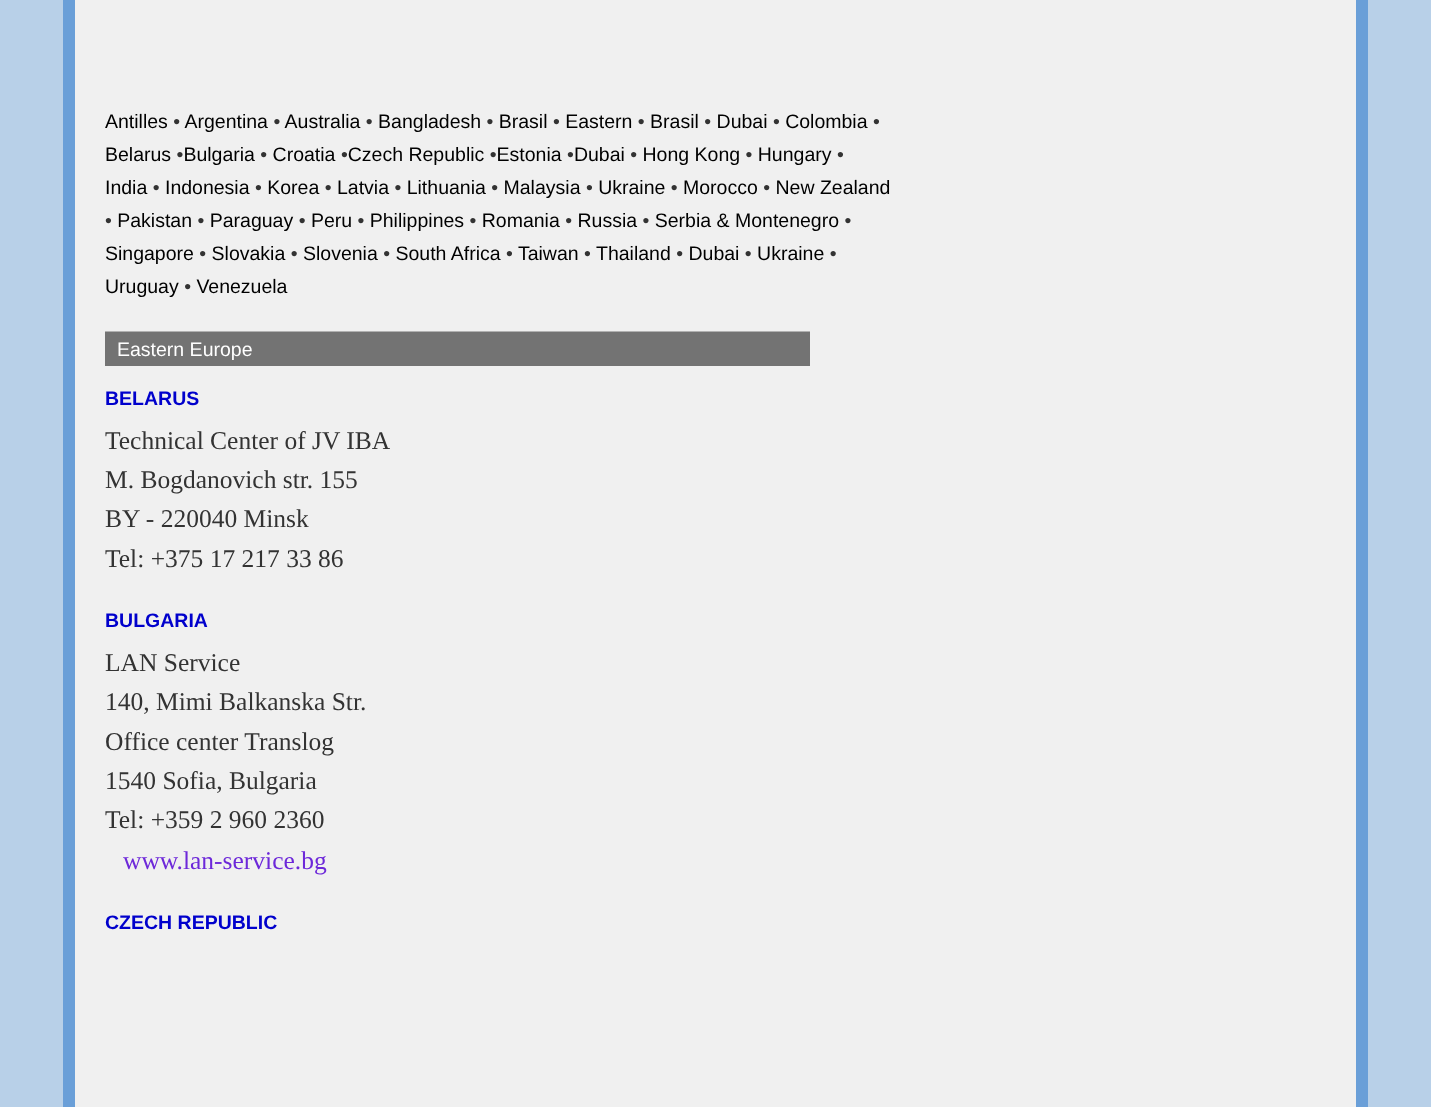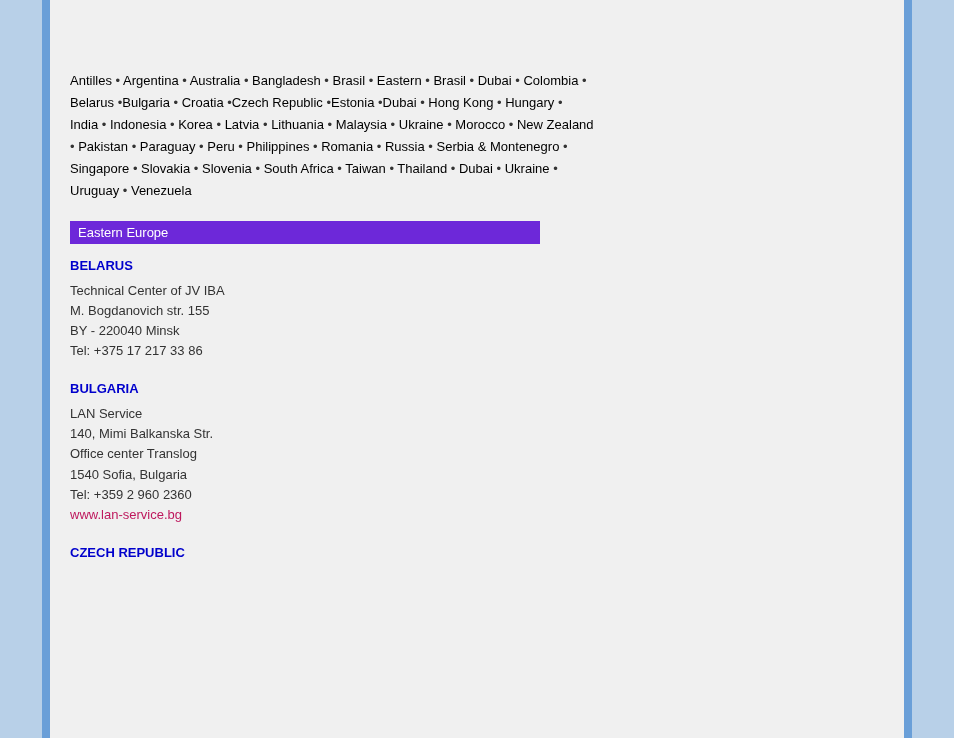--- a/index.html
+++ b/index.html
@@ -67,21 +67,21 @@
       line-height: 1.7;
     }
 
     .country-links a {
       color: #000000;
       text-decoration: none;
       font-size: 13px;
     }
 
     .section-header {
-      background-color: #6d28d9;
+      background-color: #737373;
       color: #ffffff;
       padding: 4px 8px;
       font-size: 13px;
       font-weight: normal;
       margin-bottom: 14px;
       display: block;
       width: 470px;
     }
 
     .country-name {
@@ -90,28 +90,30 @@
       font-weight: bold;
       margin-bottom: 8px;
       margin-top: 4px;
     }
 
     .contact-block {
       margin-bottom: 20px;
     }
 
     .contact-block p {
-      font-size: 13px;
+      font-size: 17px;
       color: #333;
       line-height: 1.55;
+      font-family: Liberation Serif, serif;
     }
 
     .contact-block a {
-      color: #be185d;
+      color: #6d28d9;
       text-decoration: none;
+      margin-left: 12px;
     }
   </style>
 </head>
 <body>
 
 <div class="page-wrapper">
   <div class="left-sidebar"></div>
   <div class="left-accent"></div>
 
   <div class="main-content">

